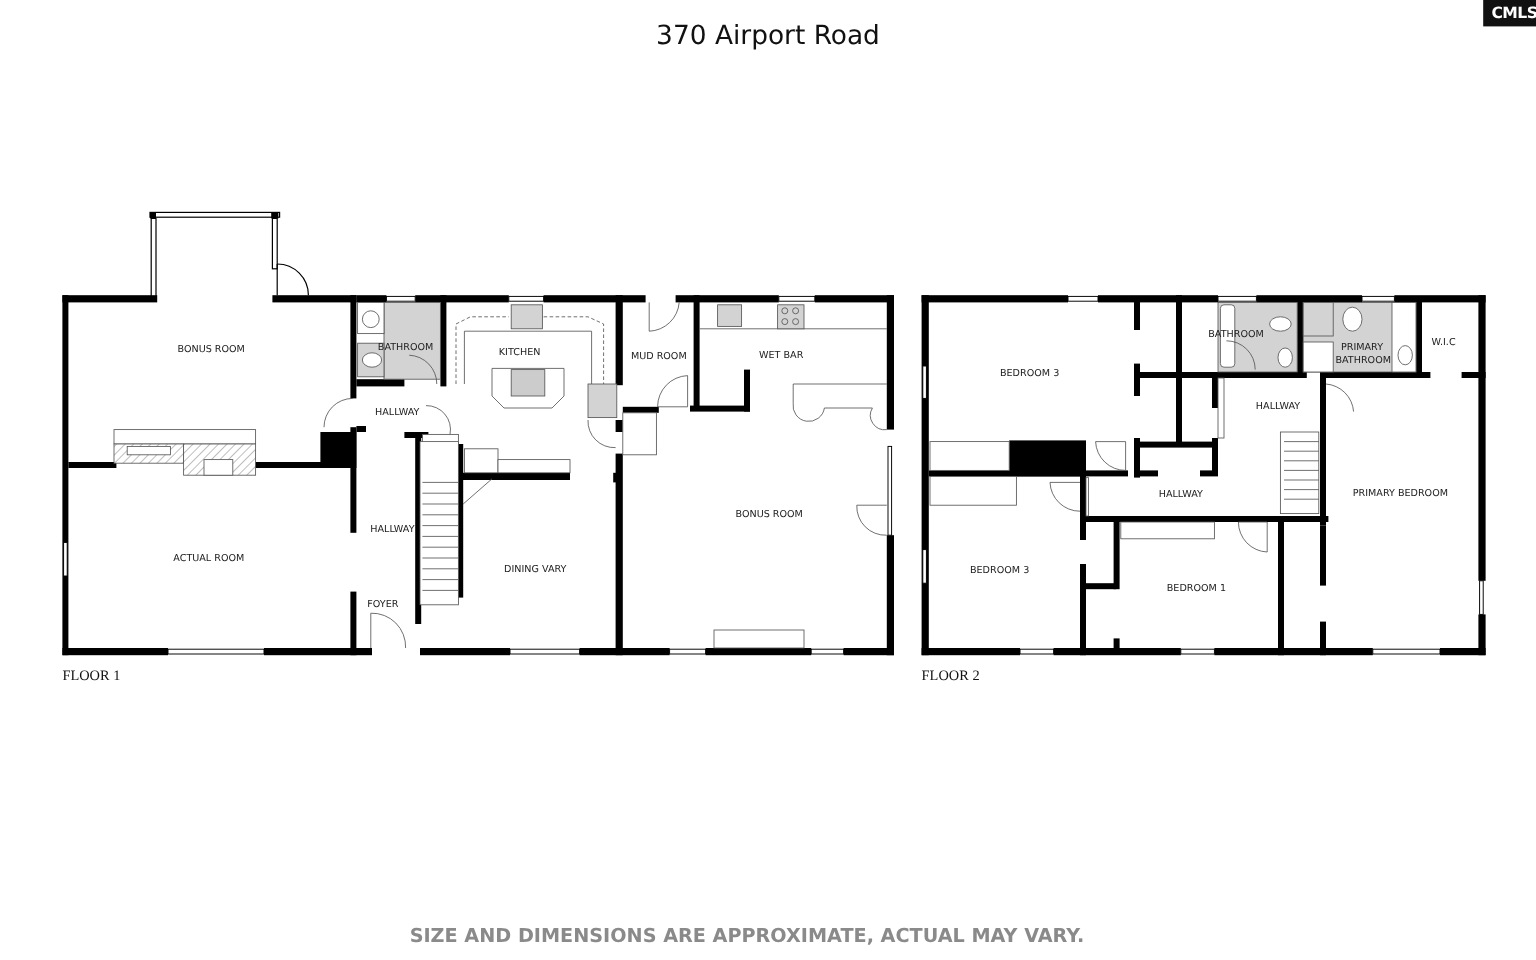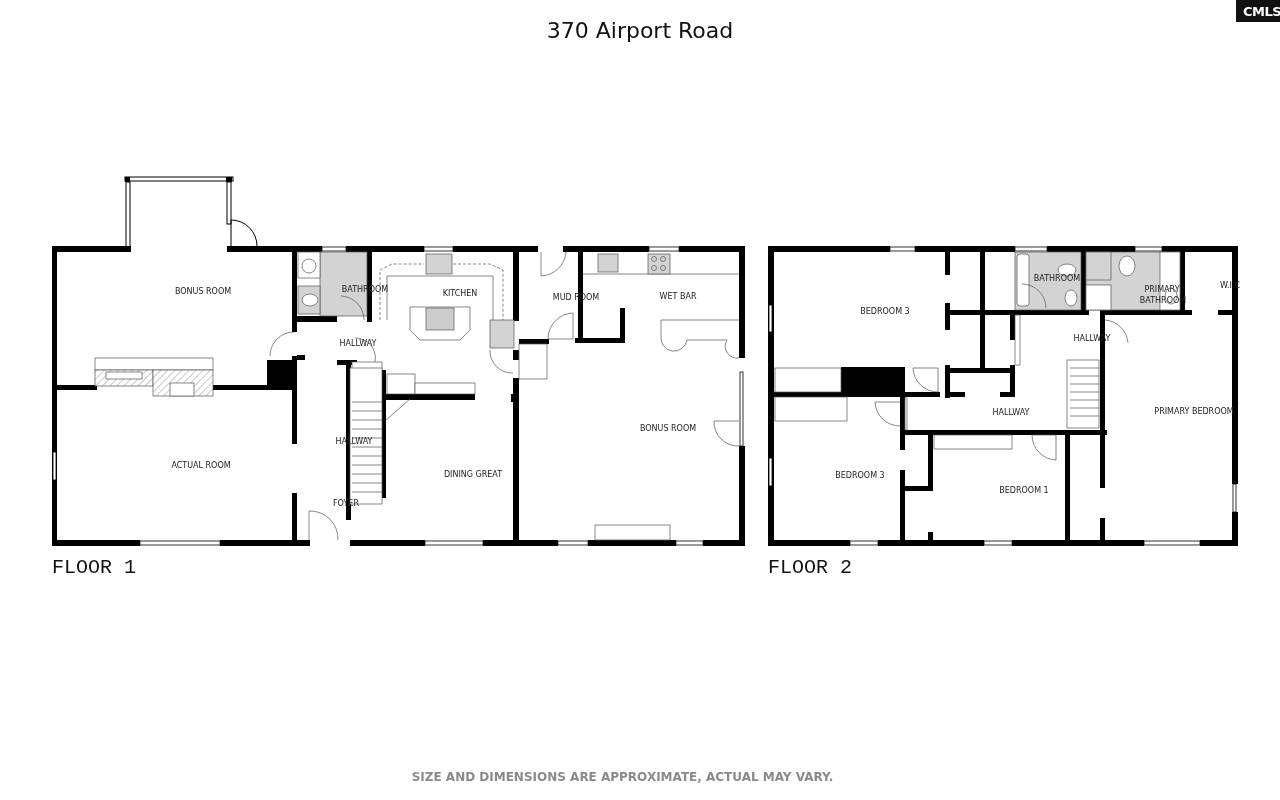--- a/index.html
+++ b/index.html
@@ -1,22 +1,22 @@
 <!DOCTYPE html>
 <html><head>
 <meta charset="utf-8">
 <style>
   html, body { margin:0; padding:0; background:#ffffff; }
   body { width:1280px; height:800px; position:relative; overflow:hidden; font-family:"DejaVu Sans", sans-serif; }
   .title { position:absolute; left:0; width:1280px; top:18px; text-align:center; font-size:22px; color:#111; font-family:"DejaVu Sans", sans-serif; }
   .logo { position:absolute; left:1236px; top:0px; width:52px; height:22px; background:#111; color:#fff; font-size:13px; font-weight:bold; letter-spacing:-0.5px; display:flex; align-items:center; justify-content:center; font-family:"DejaVu Sans", sans-serif; }
-  .floor-label { position:absolute; font-size:20px; color:#111; font-family:Liberation Mono, monospace; }
-  .disclaimer { position:absolute; left:0; width:1245px; top:770px; text-align:center; font-size:12px; font-weight:bold; color:#8a8a8a; font-family:"DejaVu Sans", sans-serif; }
+  .floor-label { position:absolute; font-size:12px; color:#111; font-family:Liberation Serif, serif; }
+  .disclaimer { position:absolute; left:0; width:1245px; top:770px; text-align:center; font-size:16px; font-weight:bold; color:#8a8a8a; font-family:"DejaVu Sans", sans-serif; }
   svg.plan { position:absolute; left:0; top:0; }
-  .room-label { position:absolute; font-size:8px; color:#222; white-space:nowrap; transform:translate(-50%,-50%); font-family:"DejaVu Sans", sans-serif;margin-left:27px; }
+  .room-label { position:absolute; font-size:8px; color:#222; white-space:nowrap; transform:translate(-50%,-50%); font-family:"DejaVu Sans", sans-serif; }
 </style>
 </head>
 <body>
 
 <div class="title">370 Airport Road</div>
 <div class="logo">CMLS</div>
 
 <svg class="plan" width="1280" height="800" viewBox="0 0 1280 800">
   <g fill="none" stroke="#000">
 
@@ -255,21 +255,21 @@
   </g>
 </svg>
 
 <div>
   <div class="room-label" style="left:176px;top:291px">BONUS ROOM</div>
   <div class="room-label" style="left:338px;top:289px">BATHROOM</div>
   <div class="room-label" style="left:433px;top:293px">KITCHEN</div>
   <div class="room-label" style="left:331px;top:343px">HALLWAY</div>
   <div class="room-label" style="left:327px;top:441px">HALLWAY</div>
   <div class="room-label" style="left:174px;top:465px">ACTUAL ROOM</div>
-  <div class="room-label" style="left:446px;top:474px">DINING GREAT</div>
+  <div class="room-label" style="left:446px;top:474px">DINING VARY</div>
   <div class="room-label" style="left:319px;top:503px">FOYER</div>
   <div class="room-label" style="left:549px;top:297px">MUD ROOM</div>
   <div class="room-label" style="left:651px;top:296px">WET BAR</div>
   <div class="room-label" style="left:641px;top:428px">BONUS ROOM</div>
 </div>
 
 <div>
   <div class="room-label" style="left:858px;top:311px">BEDROOM 3</div>
   <div class="room-label" style="left:1030px;top:278px">BATHROOM</div>
   <div class="room-label" style="left:1135px;top:289px">PRIMARY</div>

